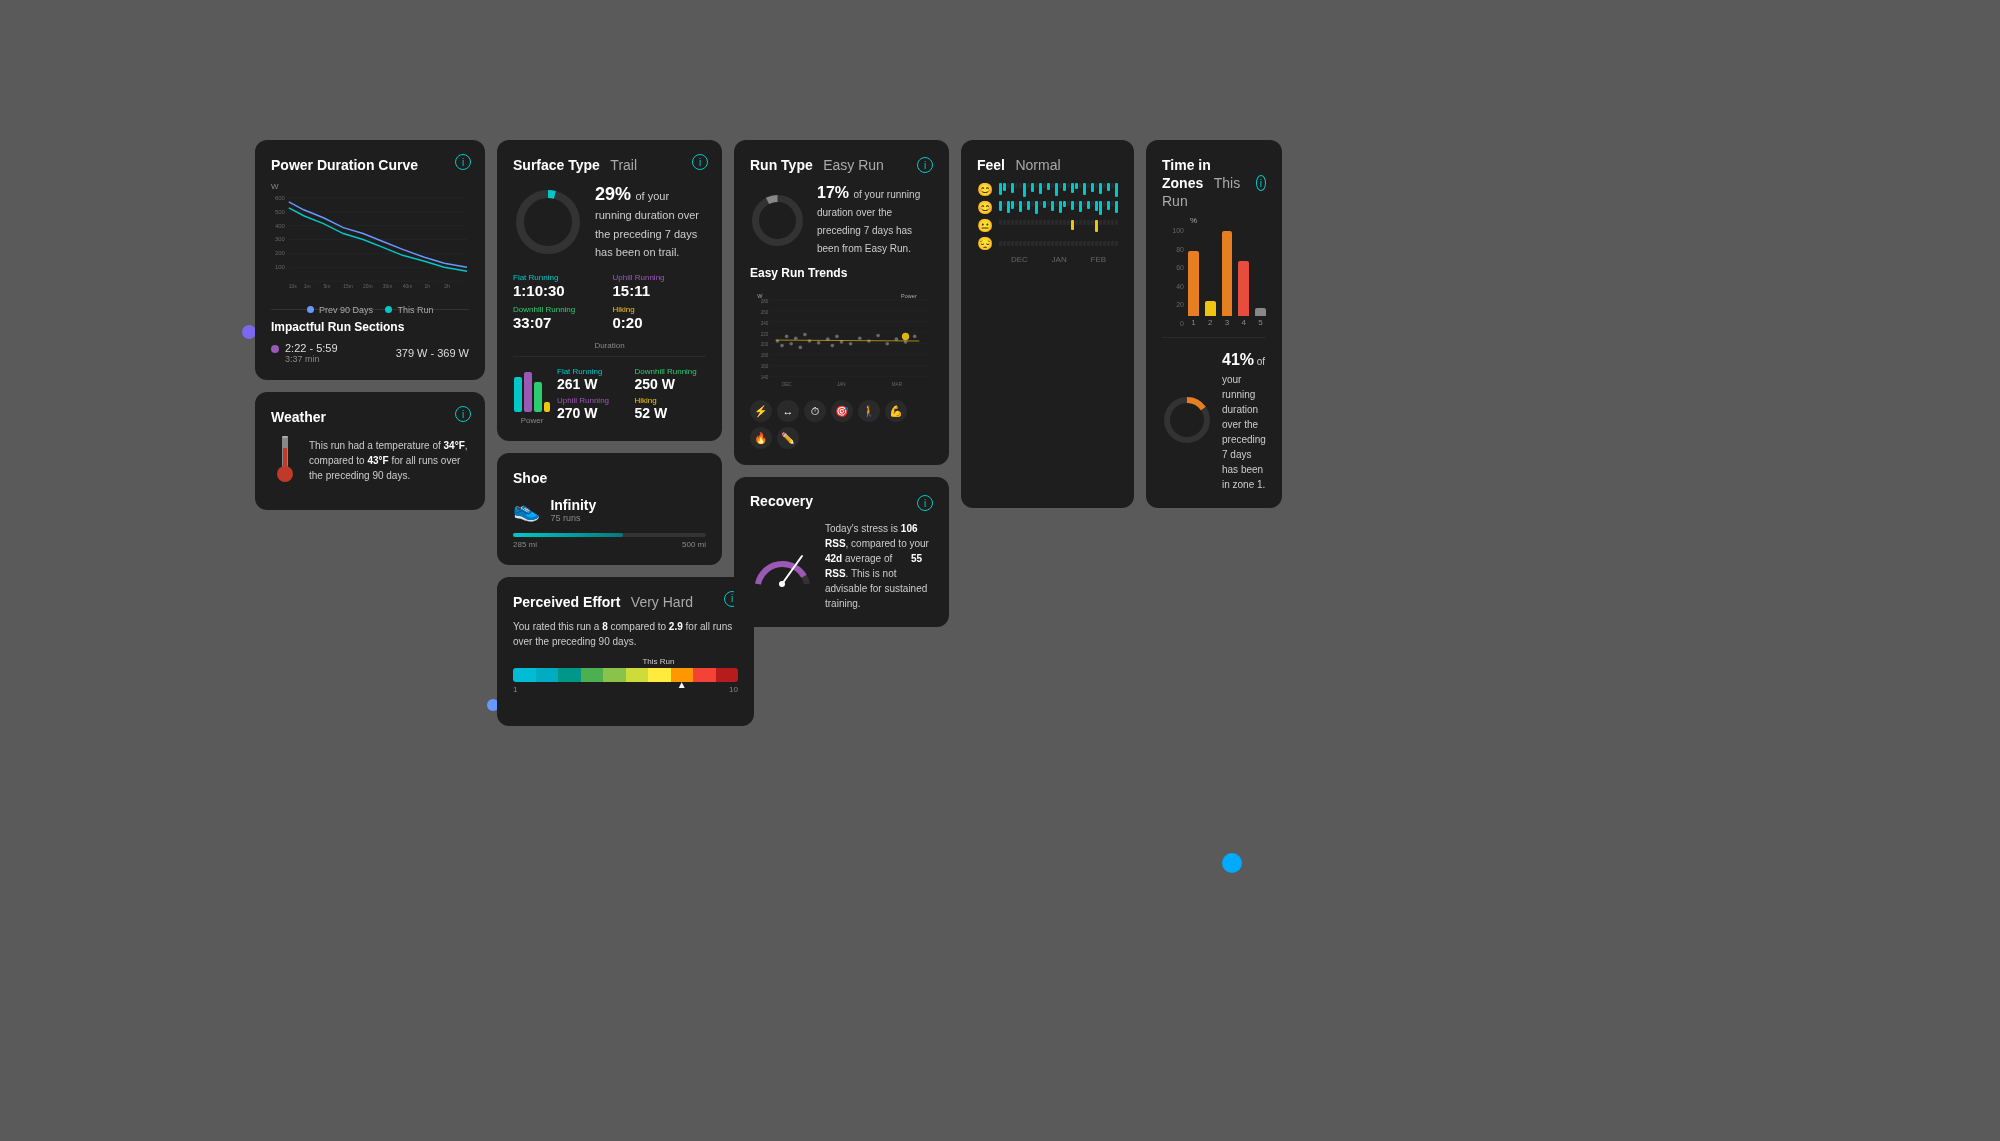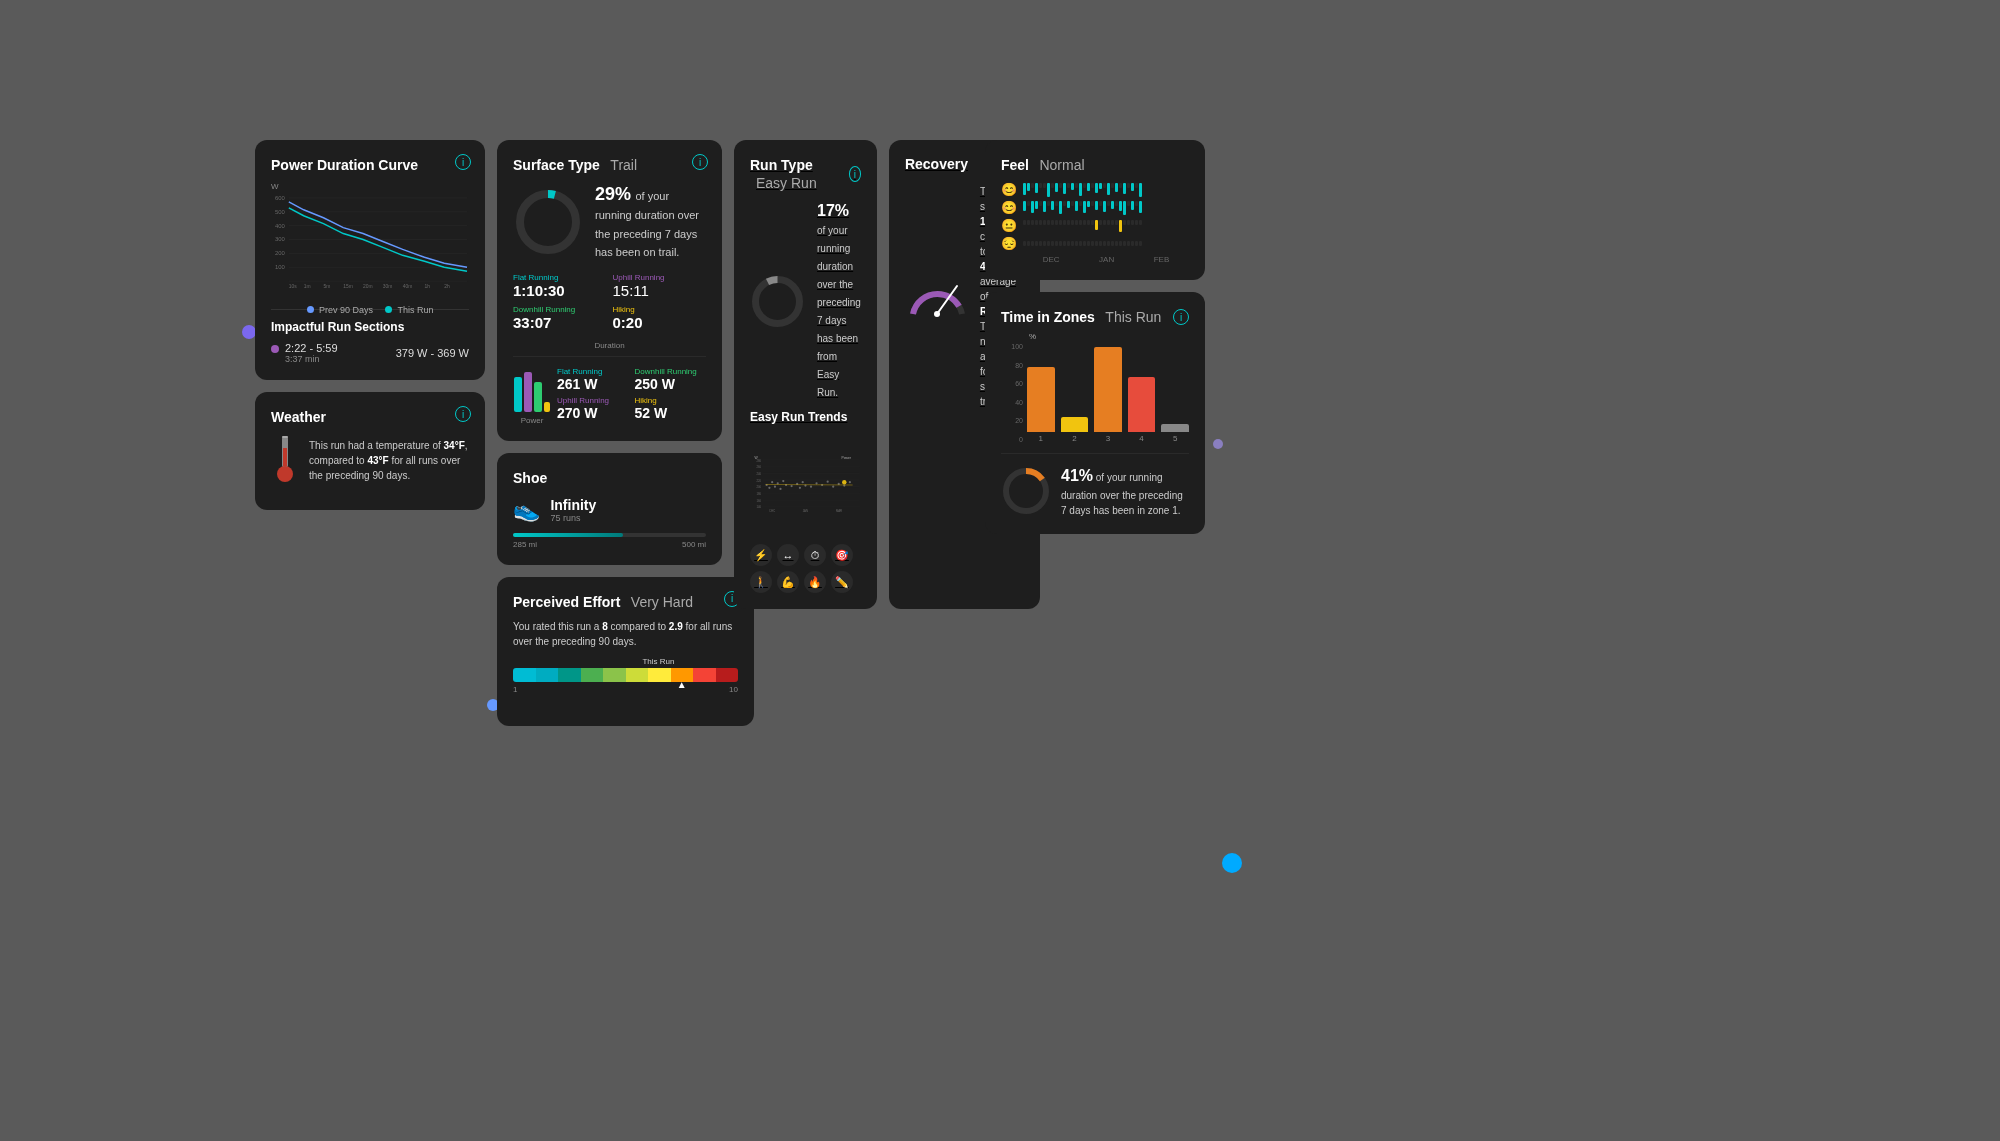--- a/index.html
+++ b/index.html
@@ -230,35 +230,35 @@
     .effort-segment { flex: 1; height: 100%; }
     .effort-labels {
       display: flex;
       justify-content: space-between;
       font-size: 8px;
       color: #888;
       margin-top: 3px;
     }
 
     
-    .col3 { display: flex; flex-direction: row; gap: 12px; width: 215px; text-decoration: underline; }
+    .col3 { display: flex; flex-direction: column; gap: 12px; width: 215px; }
 
     
     .runtype-card { width: 215px; }
     .scatter-area {
       width: 100%;
       height: 110px;
       position: relative;
     }
 
     
     .recovery-card { width: 215px; }
 
     
-    .col4 { display: flex; flex-direction: column; gap: 12px; width: 220px; margin-left: 24px; }
+    .col4 { display: flex; flex-direction: row; gap: 12px; width: 220px; }
 
     
     .feel-card { width: 220px; }
     .feel-grid {
       display: flex;
       flex-direction: column;
       gap: 3px;
       margin-top: 8px;
     }
     .feel-row {
@@ -405,21 +405,21 @@
         </div>
       </div>
 
       <div style="display:grid;grid-template-columns:1fr 1fr;gap:6px;margin-bottom:10px;">
         <div>
           <div style="font-size:8px;color:#00c8c8;">Flat Running</div>
           <div style="font-size:15px;font-weight:700;color:#fff;">1:10:30</div>
         </div>
         <div>
           <div style="font-size:8px;color:#9b59b6;">Uphill Running</div>
-          <div style="font-size:15px;font-weight:400;color:#fff;">15:11</div>
+          <div style="font-size:15px;font-weight:700;color:#fff;">15:11</div>
         </div>
         <div>
           <div style="font-size:8px;color:#2ecc71;">Downhill Running</div>
           <div style="font-size:15px;font-weight:700;color:#fff;">33:07</div>
         </div>
         <div>
           <div style="font-size:8px;color:#f1c40f;">Hiking</div>
           <div style="font-size:15px;font-weight:700;color:#fff;">0:20</div>
         </div>
       </div>

